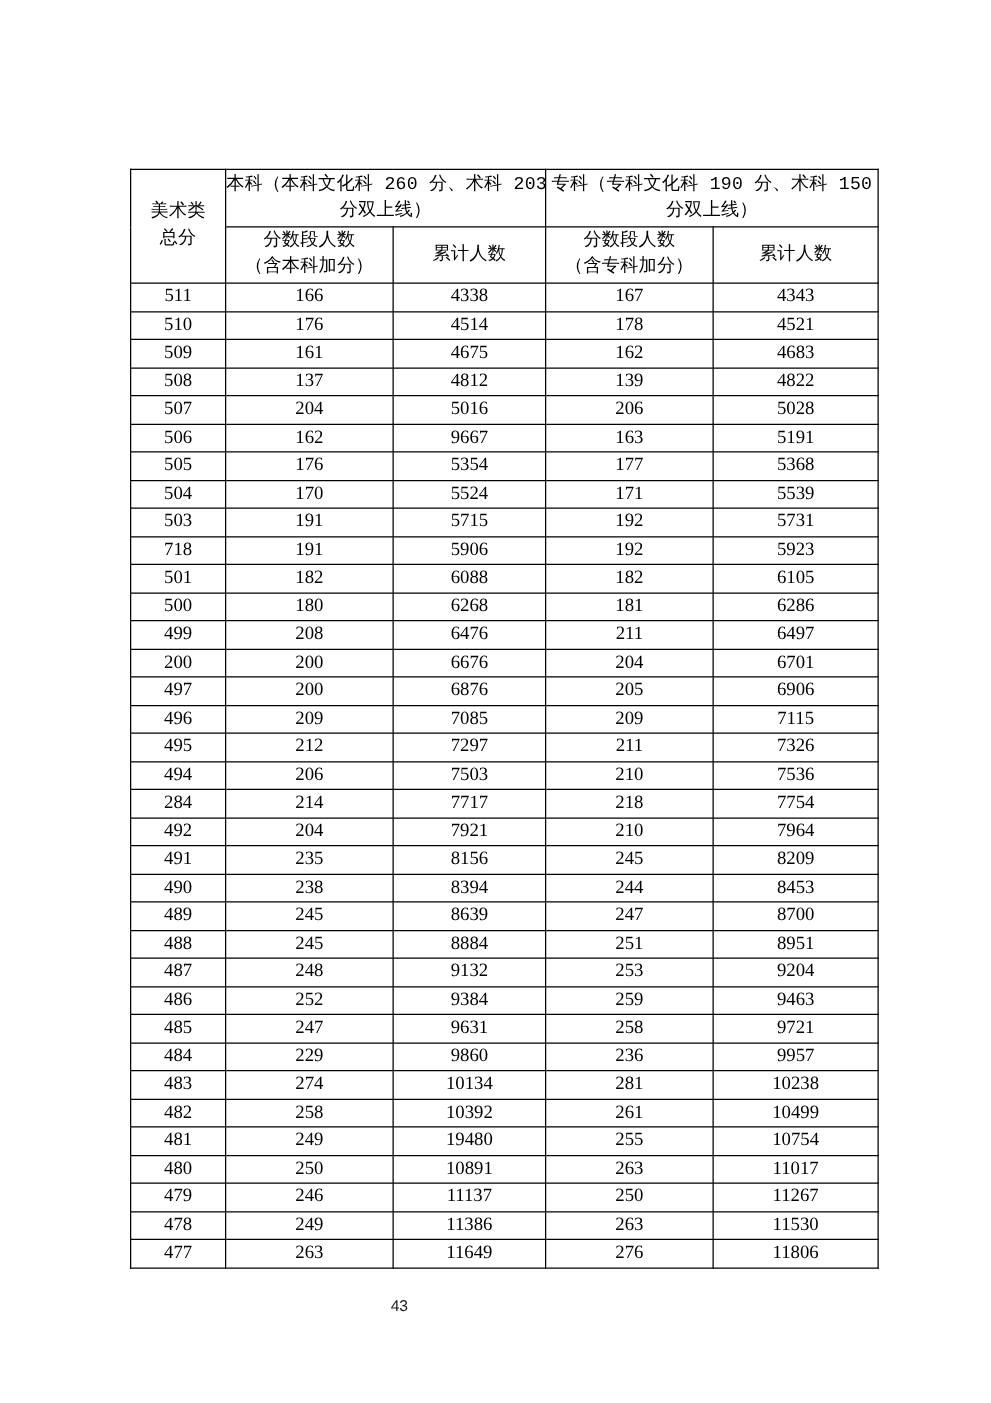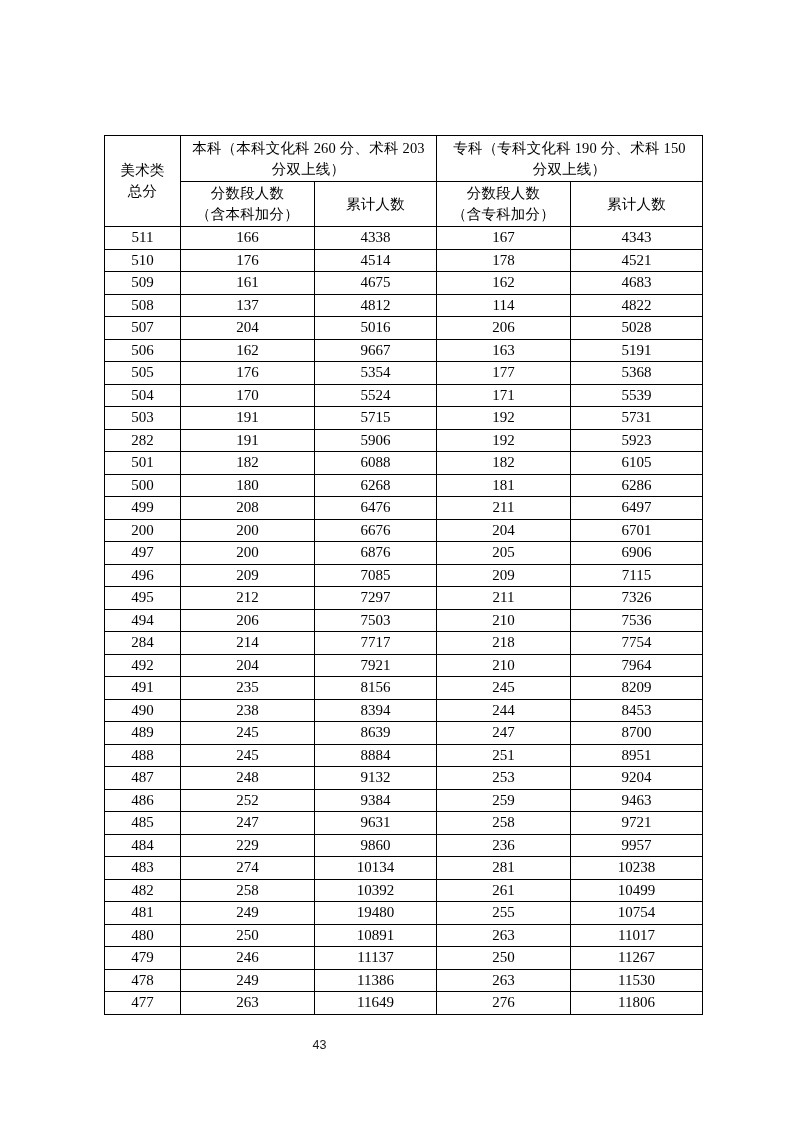--- a/index.html
+++ b/index.html
@@ -46,21 +46,21 @@
   
   col.c-score { width: 76px; }
   col.c-ben-seg { width: 134px; }
   col.c-ben-cum { width: 122px; }
   col.c-zhuan-seg { width: 134px; }
   col.c-zhuan-cum { width: 132px; }
 
   .hdr-group,
   .hdr-sub,
   .hdr-score {
-    font-family: Liberation Serif, serif;
+    font-family: Liberation Mono, monospace;
     font-weight: bold;
     font-size: 14.5px;
     line-height: 21px;
     letter-spacing: 0.2px;
   }
   .hdr-group { height: 45px; }
   .hdr-sub   { height: 44px; }
   .hdr-score { height: 89px; }
 
   .hdr-group .line,
@@ -153,21 +153,21 @@
           <td>509</td>
           <td>161</td>
           <td>4675</td>
           <td>162</td>
           <td>4683</td>
         </tr>
         <tr>
           <td>508</td>
           <td>137</td>
           <td>4812</td>
-          <td>114</td>
+          <td>139</td>
           <td>4822</td>
         </tr>
         <tr>
           <td>507</td>
           <td>204</td>
           <td>5016</td>
           <td>206</td>
           <td>5028</td>
         </tr>
         <tr>
@@ -192,21 +192,21 @@
           <td>5539</td>
         </tr>
         <tr>
           <td>503</td>
           <td>191</td>
           <td>5715</td>
           <td>192</td>
           <td>5731</td>
         </tr>
         <tr>
-          <td>282</td>
+          <td>718</td>
           <td>191</td>
           <td>5906</td>
           <td>192</td>
           <td>5923</td>
         </tr>
         <tr>
           <td>501</td>
           <td>182</td>
           <td>6088</td>
           <td>182</td>

